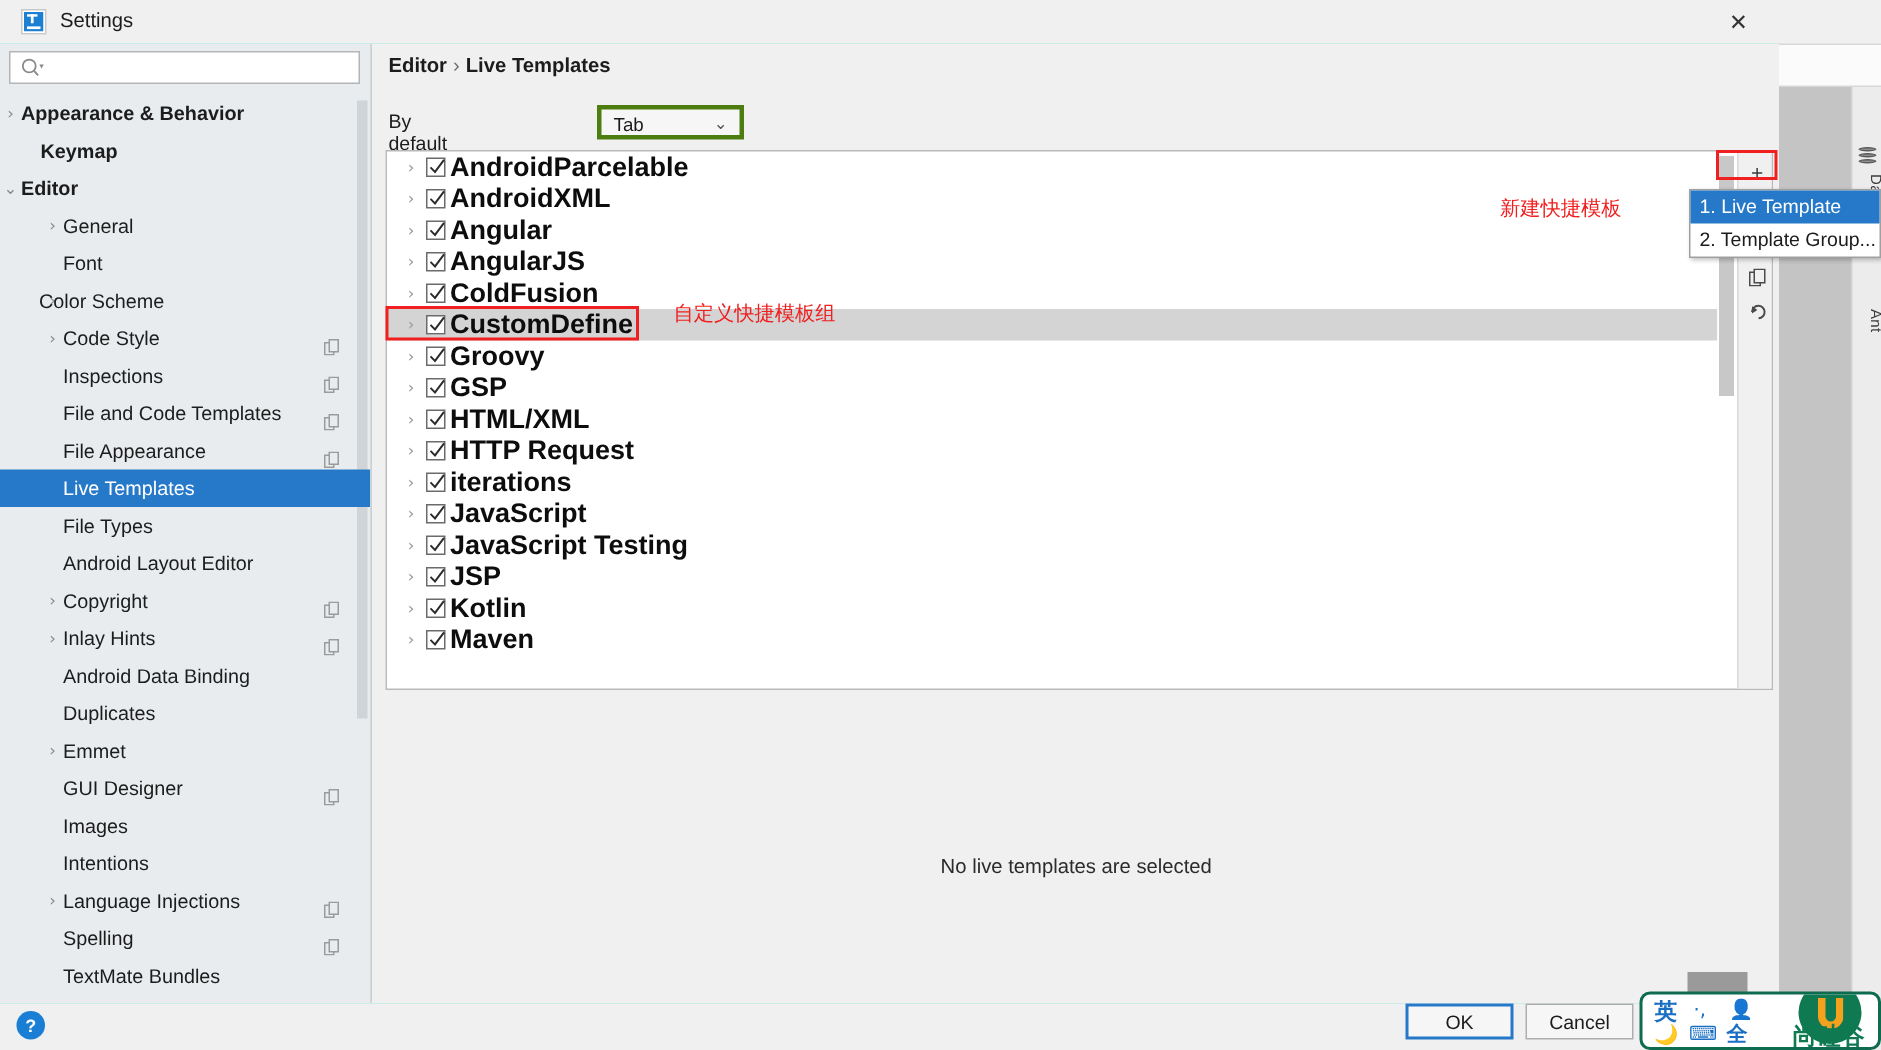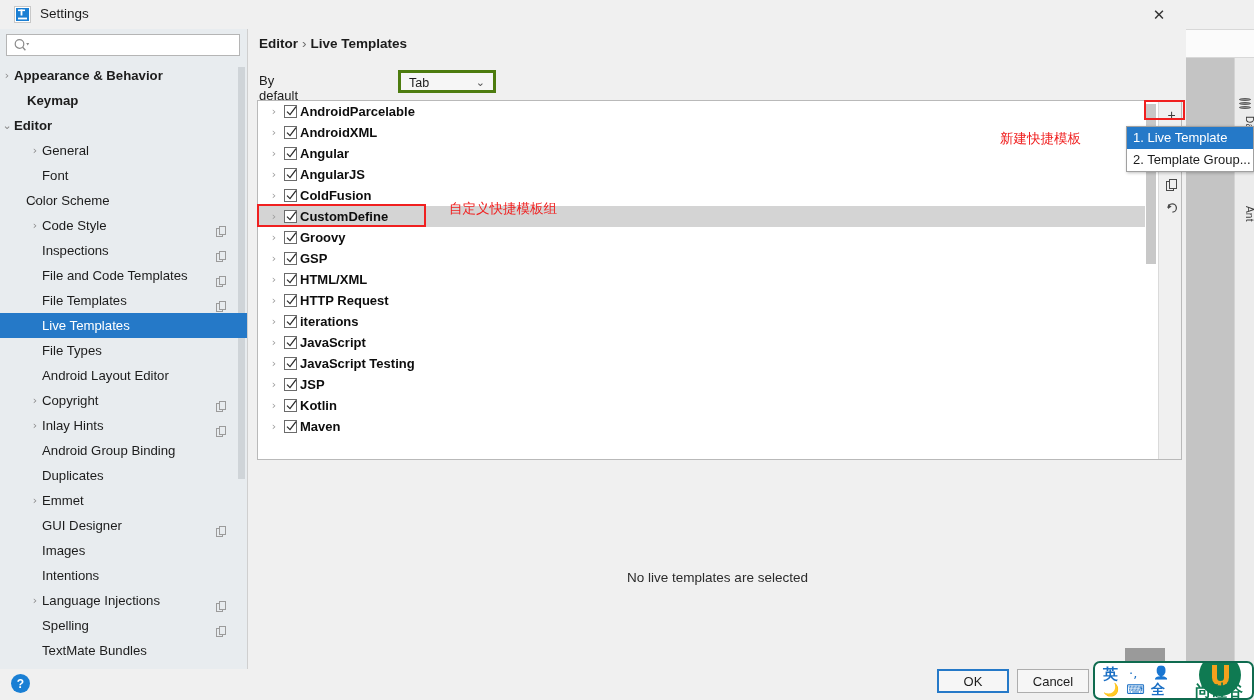--- a/index.html
+++ b/index.html
@@ -163,21 +163,21 @@
     color: #9a9a9a; font-size: 11px; line-height: 21px;
     font-family: "DejaVu Sans", sans-serif;
   }
   .tmpl-row .cb {
     position: absolute; left: 26px; top: 4px; width: 13px; height: 13px;
     border: 1px solid #6b6b6b; background: #fff;
   }
   .tmpl-row .cb svg { position: absolute; left: 0px; top: -1px; }
   .tmpl-row .name {
     position: absolute; left: 42px; top: 0;
-    font-size: 13px; font-weight: bold; color: #0d0d0d;
+    font-size: 18px; font-weight: bold; color: #0d0d0d;
   }
   .list-vscroll {
     position: absolute; right: 24px; top: 1px; width: 12px; height: 356px;
     background: #ffffff;
   }
   .list-vscroll .thumb {
     position: absolute; left: 1px; top: 2px; width: 10px; height: 160px;
     background: #c8c8c8;
   }
   .list-right-gutter {
@@ -350,21 +350,21 @@
             </svg></span>
         </div>
         <div class="tree-item">
           <span class="lbl" style="left: 42px;">File and Code Templates</span>
           <span class="copy-ic"><svg width="11" height="11" viewBox="0 0 11 11">
               <rect x="0.5" y="2.5" width="6" height="8" fill="none" stroke="#9b9b9b"></rect>
               <rect x="3.5" y="0.5" width="6" height="8" fill="#e8ecef" stroke="#9b9b9b"></rect>
             </svg></span>
         </div>
         <div class="tree-item">
-          <span class="lbl" style="left: 42px;">File Templates</span>
+          <span class="lbl" style="left: 42px;">File Appearance</span>
           <span class="copy-ic"><svg width="11" height="11" viewBox="0 0 11 11">
               <rect x="0.5" y="2.5" width="6" height="8" fill="none" stroke="#9b9b9b"></rect>
               <rect x="3.5" y="0.5" width="6" height="8" fill="#e8ecef" stroke="#9b9b9b"></rect>
             </svg></span>
         </div>
         <div class="tree-item sel">
           <span class="lbl" style="left: 42px;">Live Templates</span>
         </div>
         <div class="tree-item">
           <span class="lbl" style="left: 42px;">File Types</span>
@@ -382,21 +382,21 @@
         </div>
         <div class="tree-item">
           <span class="arrow" style="left: 29px;">›</span>
           <span class="lbl" style="left: 42px;">Inlay Hints</span>
           <span class="copy-ic"><svg width="11" height="11" viewBox="0 0 11 11">
               <rect x="0.5" y="2.5" width="6" height="8" fill="none" stroke="#9b9b9b"></rect>
               <rect x="3.5" y="0.5" width="6" height="8" fill="#e8ecef" stroke="#9b9b9b"></rect>
             </svg></span>
         </div>
         <div class="tree-item">
-          <span class="lbl" style="left: 42px;">Android Group Binding</span>
+          <span class="lbl" style="left: 42px;">Android Data Binding</span>
         </div>
         <div class="tree-item">
           <span class="lbl" style="left: 42px;">Duplicates</span>
         </div>
         <div class="tree-item">
           <span class="arrow" style="left: 29px;">›</span>
           <span class="lbl" style="left: 42px;">Emmet</span>
         </div>
         <div class="tree-item">
           <span class="lbl" style="left: 42px;">GUI Designer</span>

